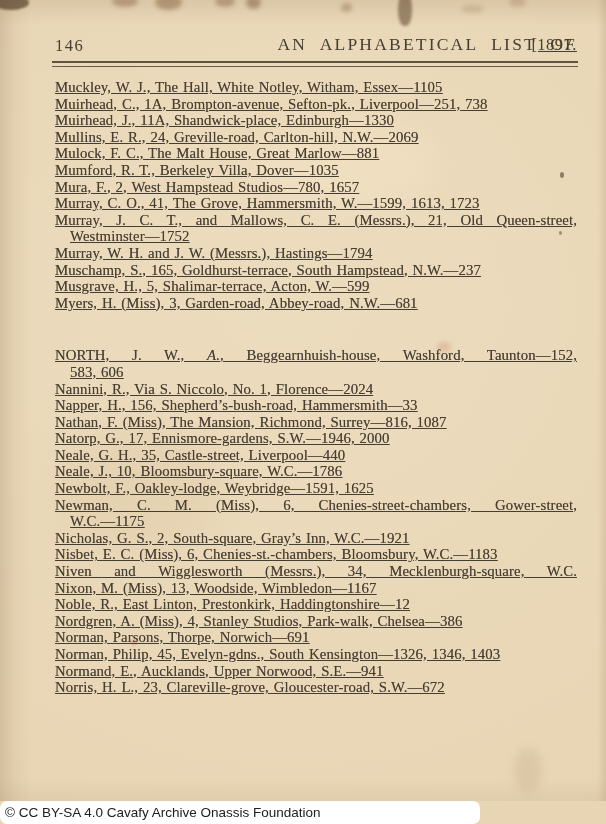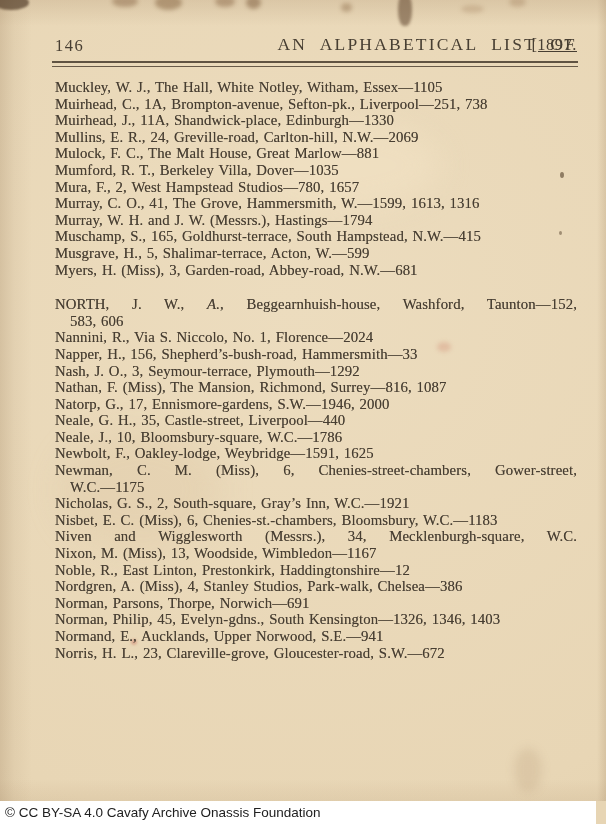--- a/index.html
+++ b/index.html
@@ -42,30 +42,30 @@
   .year{position:absolute;right:0;top:1px;font-size:16.5px;letter-spacing:.5px;text-decoration:underline;}
   .rule{position:absolute;left:52px;right:28px;top:61px;height:3px;
         border-top:2px solid rgba(72,60,46,.85);border-bottom:1px solid rgba(72,60,46,.8);}
   
   .content{
     position:absolute;left:55px;right:29px;top:79px;
     font-size:14.8px;line-height:16.6px;color:#473e32;
     letter-spacing:.1px;word-spacing:1px;
     text-shadow:0 0 .4px rgba(71,62,50,.6);
   }
-  .section + .section{margin-top:18px;}
-  .line{min-height:16.6px;}
+  .section + .section{margin-top:36px;}
+  .line{min-height:16.6px;text-decoration:underline;}
   .line.cont{padding-left:15px;}
   .line.just{text-align:justify;text-align-last:justify;-moz-text-align-last:justify;}
   
   .footer{
-    position:absolute;left:0;bottom:0;width:596px;height:23px;background:#ffffff;
+    position:absolute;left:0;bottom:0;width:480px;height:23px;background:#ffffff;
     display:flex;align-items:center;
     font-family:"Liberation Sans","DejaVu Sans",sans-serif;
-    font-size:13.5px;color:#212121;
+    font-size:13.5px;color:#212121;border-radius:7px;
   }
   .footer span{padding-left:5px;}
 </style>
 </head>
 <body>
 
 <div class="scan">
   <div class="stain st15"></div>
   <div class="stain st16"></div>
   <div class="stain st1"></div>
@@ -107,48 +107,49 @@
         <div class="entry">
           <div class="line">Mulock, F. C., The Malt House, Great Marlow—881</div>
         </div>
         <div class="entry">
           <div class="line">Mumford, R. T., Berkeley Villa, Dover—1035</div>
         </div>
         <div class="entry">
           <div class="line">Mura, F., 2, West Hampstead Studios—780, 1657</div>
         </div>
         <div class="entry">
-          <div class="line">Murray, C. O., 41, The Grove, Hammersmith, W.—1599, 1613, 1316</div>
+          <div class="line">Murray, C. O., 41, The Grove, Hammersmith, W.—1599, 1613, 1723</div>
+        </div>
+        <div class="entry">
+          <div class="line just">Murray, J. C. T., and Mallows, C. E. (Messrs.), 21, Old Queen-street,</div>
+          <div class="line cont">Westminster—1752</div>
         </div>
         <div class="entry">
           <div class="line">Murray, W. H. and J. W. (Messrs.), Hastings—1794</div>
         </div>
         <div class="entry">
-          <div class="line">Muschamp, S., 165, Goldhurst-terrace, South Hampstead, N.W.—415</div>
+          <div class="line">Muschamp, S., 165, Goldhurst-terrace, South Hampstead, N.W.—237</div>
         </div>
         <div class="entry">
           <div class="line">Musgrave, H., 5, Shalimar-terrace, Acton, W.—599</div>
         </div>
         <div class="entry">
           <div class="line">Myers, H. (Miss), 3, Garden-road, Abbey-road, N.W.—681</div>
         </div>
       </div>
       <div class="section">
         <div class="entry">
           <div class="line just"><span>NORTH, J. W., </span><span style="font-style: italic;">A.</span><span>, Beggearnhuish-house, Washford, Taunton—152,</span></div>
           <div class="line cont">583, 606</div>
         </div>
         <div class="entry">
           <div class="line">Nannini, R., Via S. Niccolo, No. 1, Florence—2024</div>
         </div>
         <div class="entry">
           <div class="line">Napper, H., 156, Shepherd’s-bush-road, Hammersmith—33</div>
-        </div>
-        <div class="entry">
-          <div class="line">Nash, J. O., 3, Seymour-terrace, Plymouth—1292</div>
         </div>
         <div class="entry">
           <div class="line">Nathan, F. (Miss), The Mansion, Richmond, Surrey—816, 1087</div>
         </div>
         <div class="entry">
           <div class="line">Natorp, G., 17, Ennismore-gardens, S.W.—1946, 2000</div>
         </div>
         <div class="entry">
           <div class="line">Neale, G. H., 35, Castle-street, Liverpool—440</div>
         </div>

